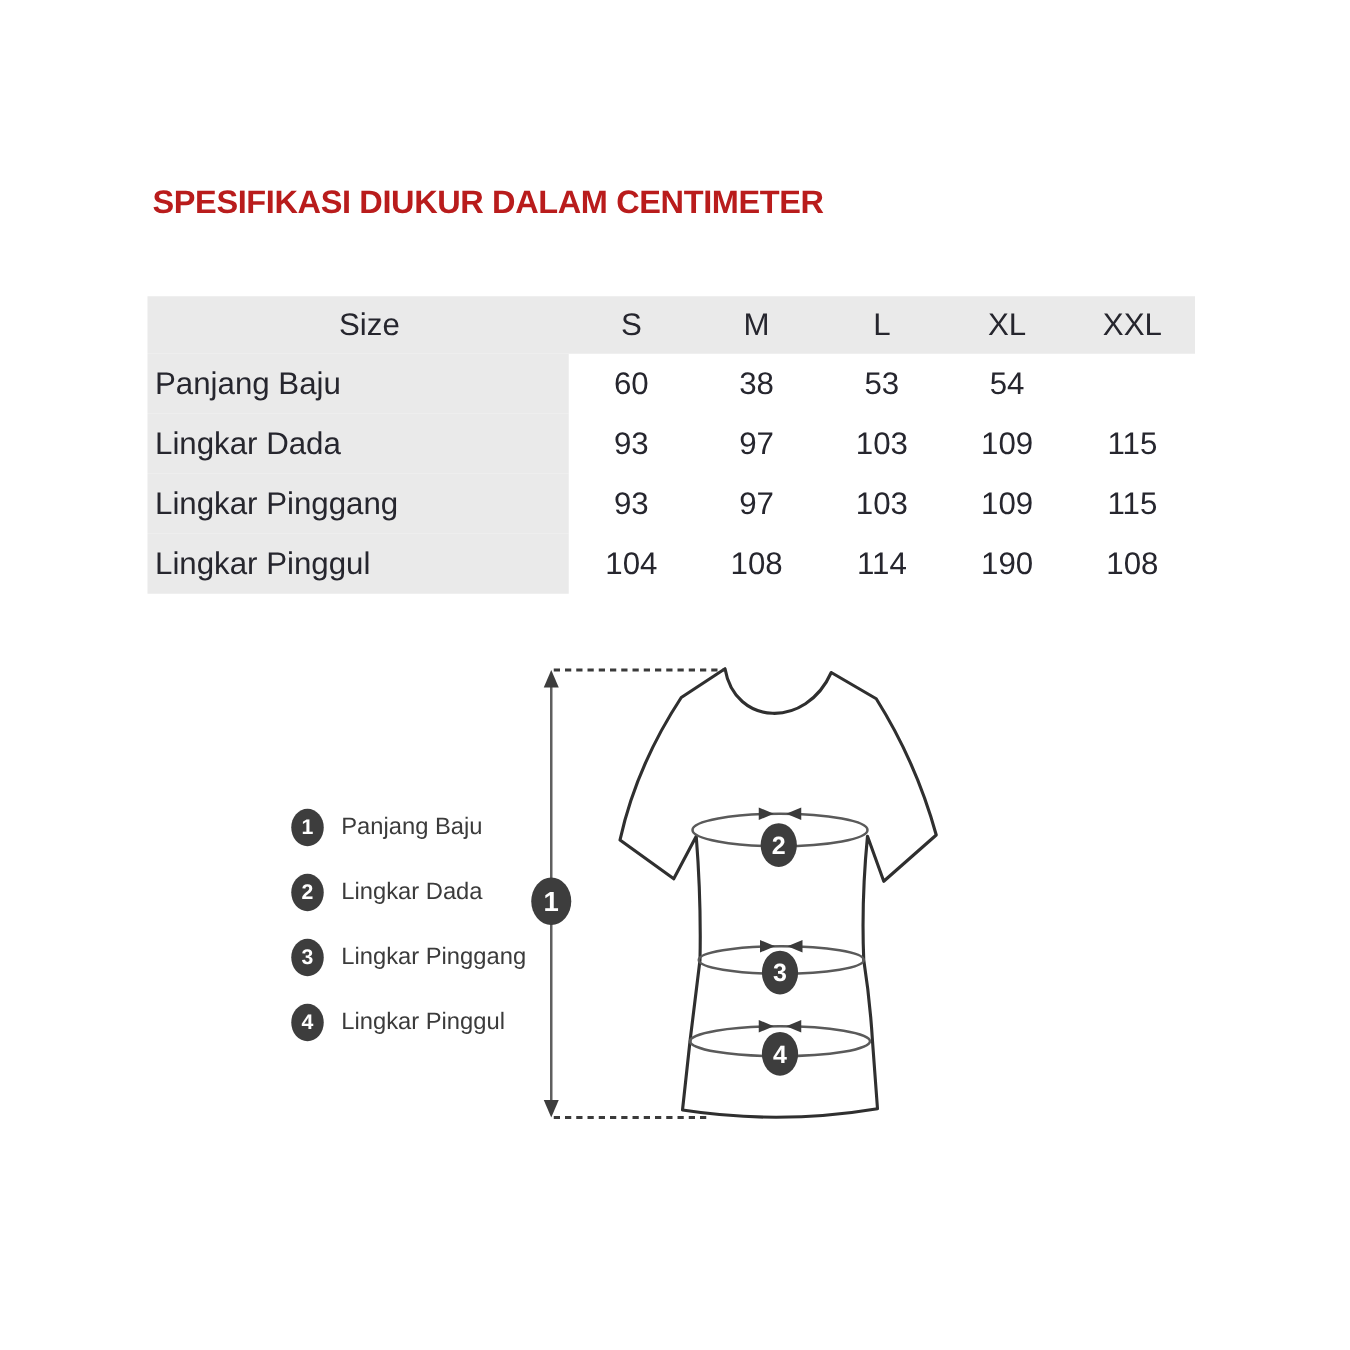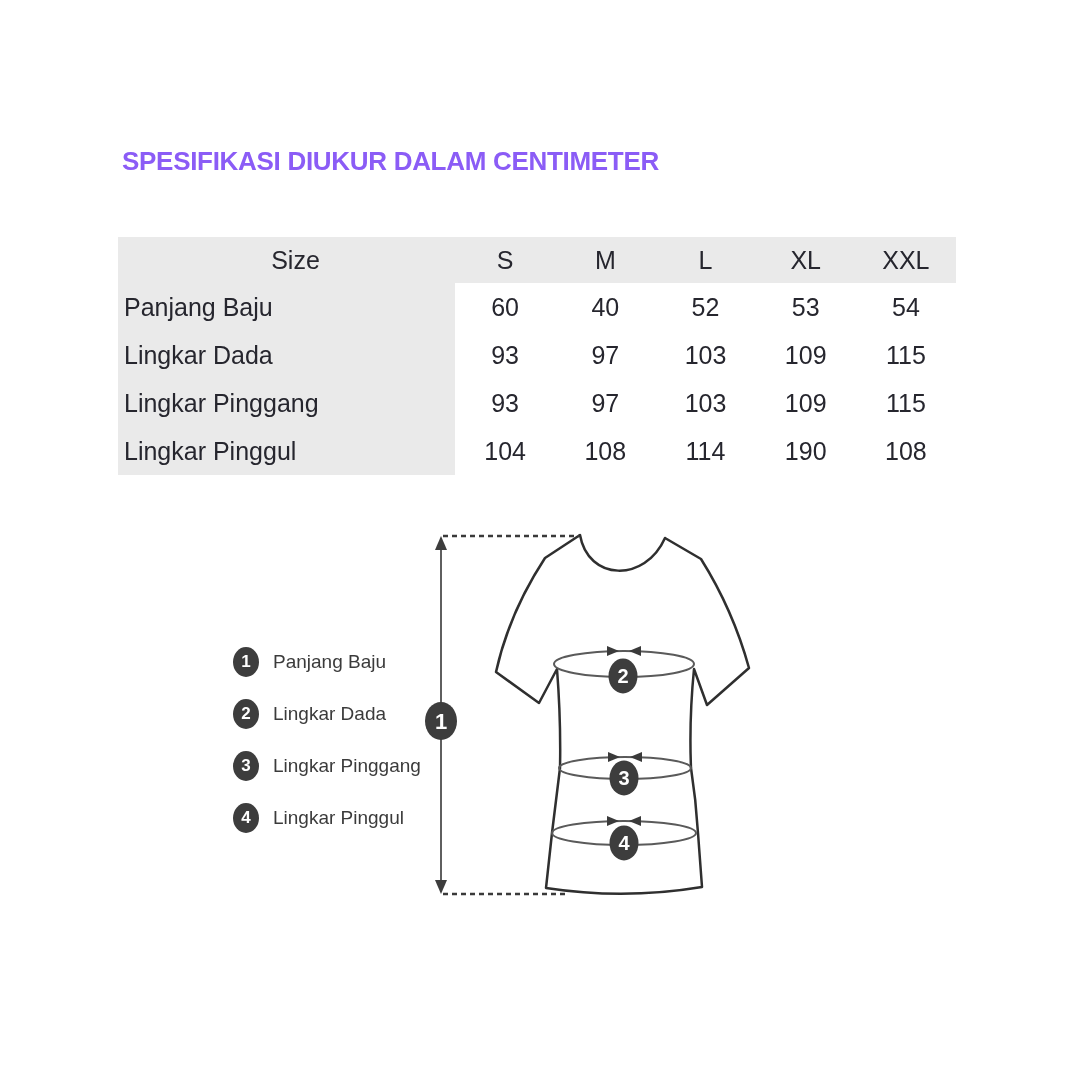--- a/index.html
+++ b/index.html
@@ -2,21 +2,21 @@
 <html><head>
 <meta charset="utf-8">
 <style>
   html,body { margin:0; padding:0; background:#ffffff; }
   .page {
     position:relative; width:1080px; height:1080px; background:#ffffff;
     font-family:"Liberation Sans", sans-serif; overflow:hidden;
   }
   .title {
     position:absolute; left:122px; top:146px;
-    font-size:26px; font-weight:700; color:#8b5cf6; letter-spacing:-0.3px;
+    font-size:26px; font-weight:700; color:#b91c1c; letter-spacing:-0.3px;
     white-space:nowrap;
   }
   
   .size-table { position:absolute; left:118px; top:237px; width:838px; color:#26262e; }
   .trow { display:grid; grid-template-columns:337px repeat(5, 1fr); }
   .trow.head { height:46px; background:#eaeaea; }
   .trow.body { height:48px; }
   .cell {
     display:flex; align-items:center; justify-content:center;
     font-size:25px; color:#26262e; white-space:nowrap;
@@ -54,22 +54,21 @@
       <div class="cell">S</div>
       <div class="cell">M</div>
       <div class="cell">L</div>
       <div class="cell">XL</div>
       <div class="cell">XXL</div>
     </div>
 
     <div class="trow body">
       <div class="cell label-cell">Panjang Baju</div>
       <div class="cell">60</div>
-      <div class="cell">40</div>
-      <div class="cell">52</div>
+      <div class="cell">38</div>
       <div class="cell">53</div>
       <div class="cell">54</div>
     </div>
 
     <div class="trow body">
       <div class="cell label-cell">Lingkar Dada</div>
       <div class="cell">93</div>
       <div class="cell">97</div>
       <div class="cell">103</div>
       <div class="cell">109</div>

